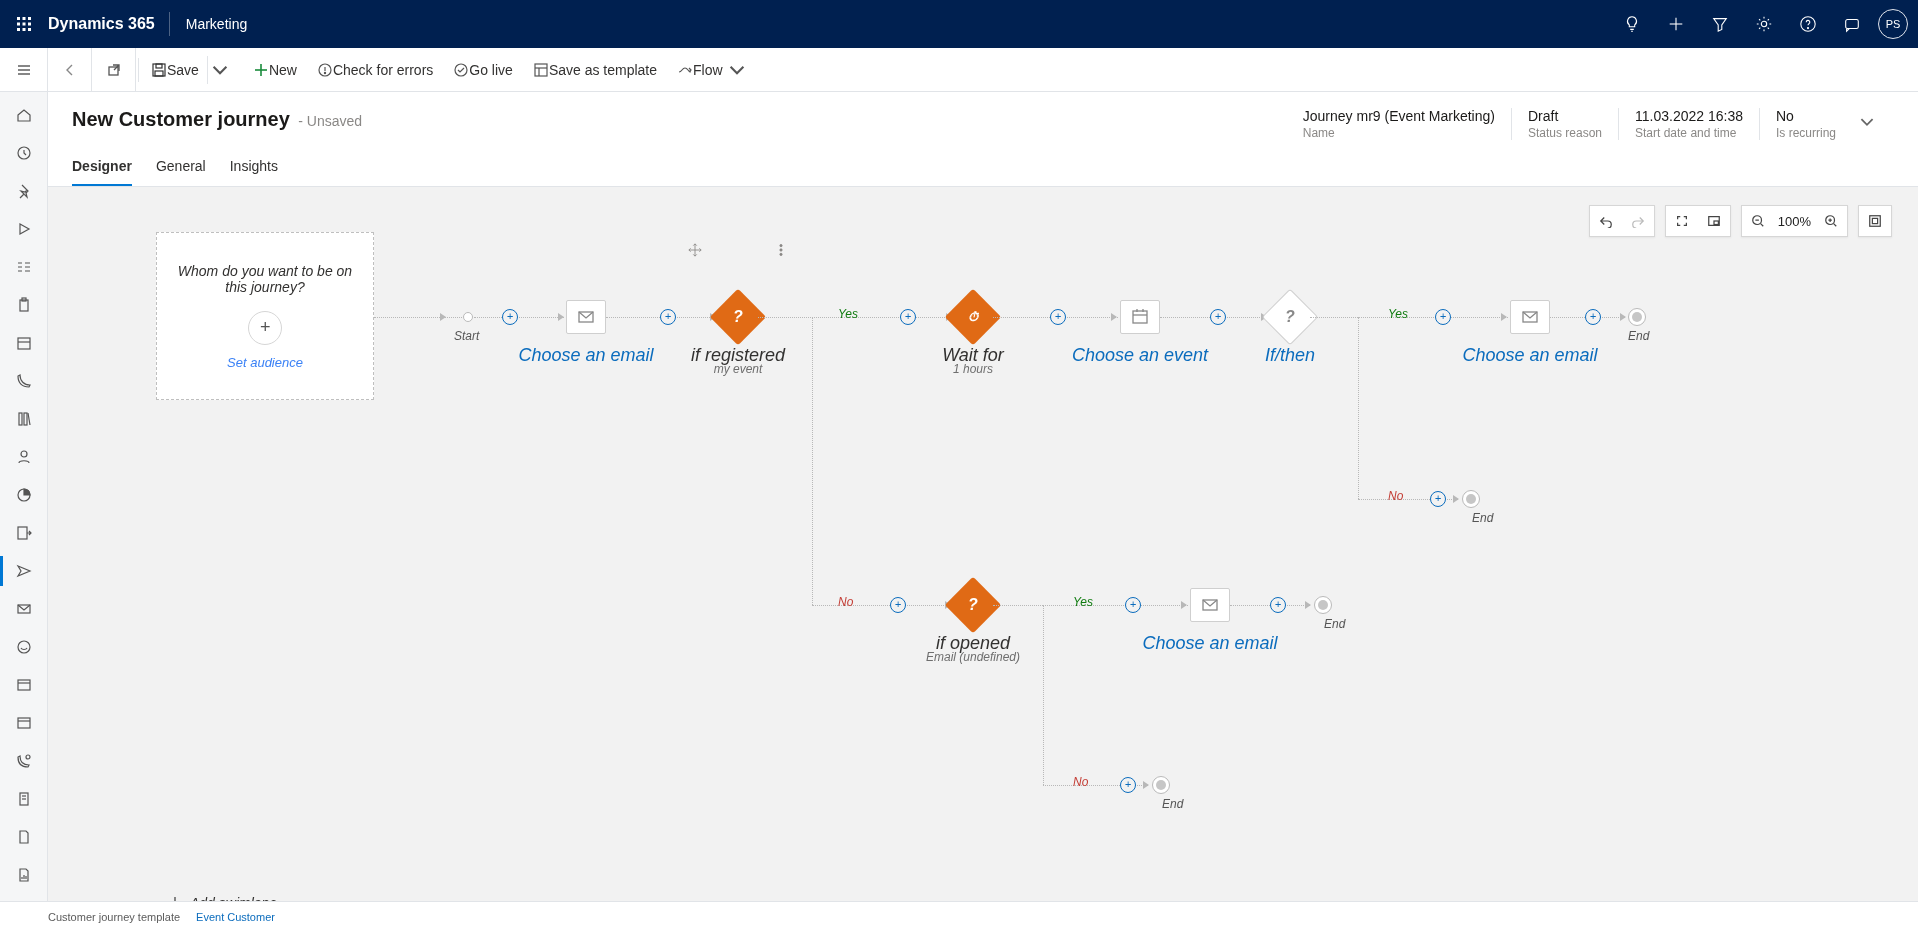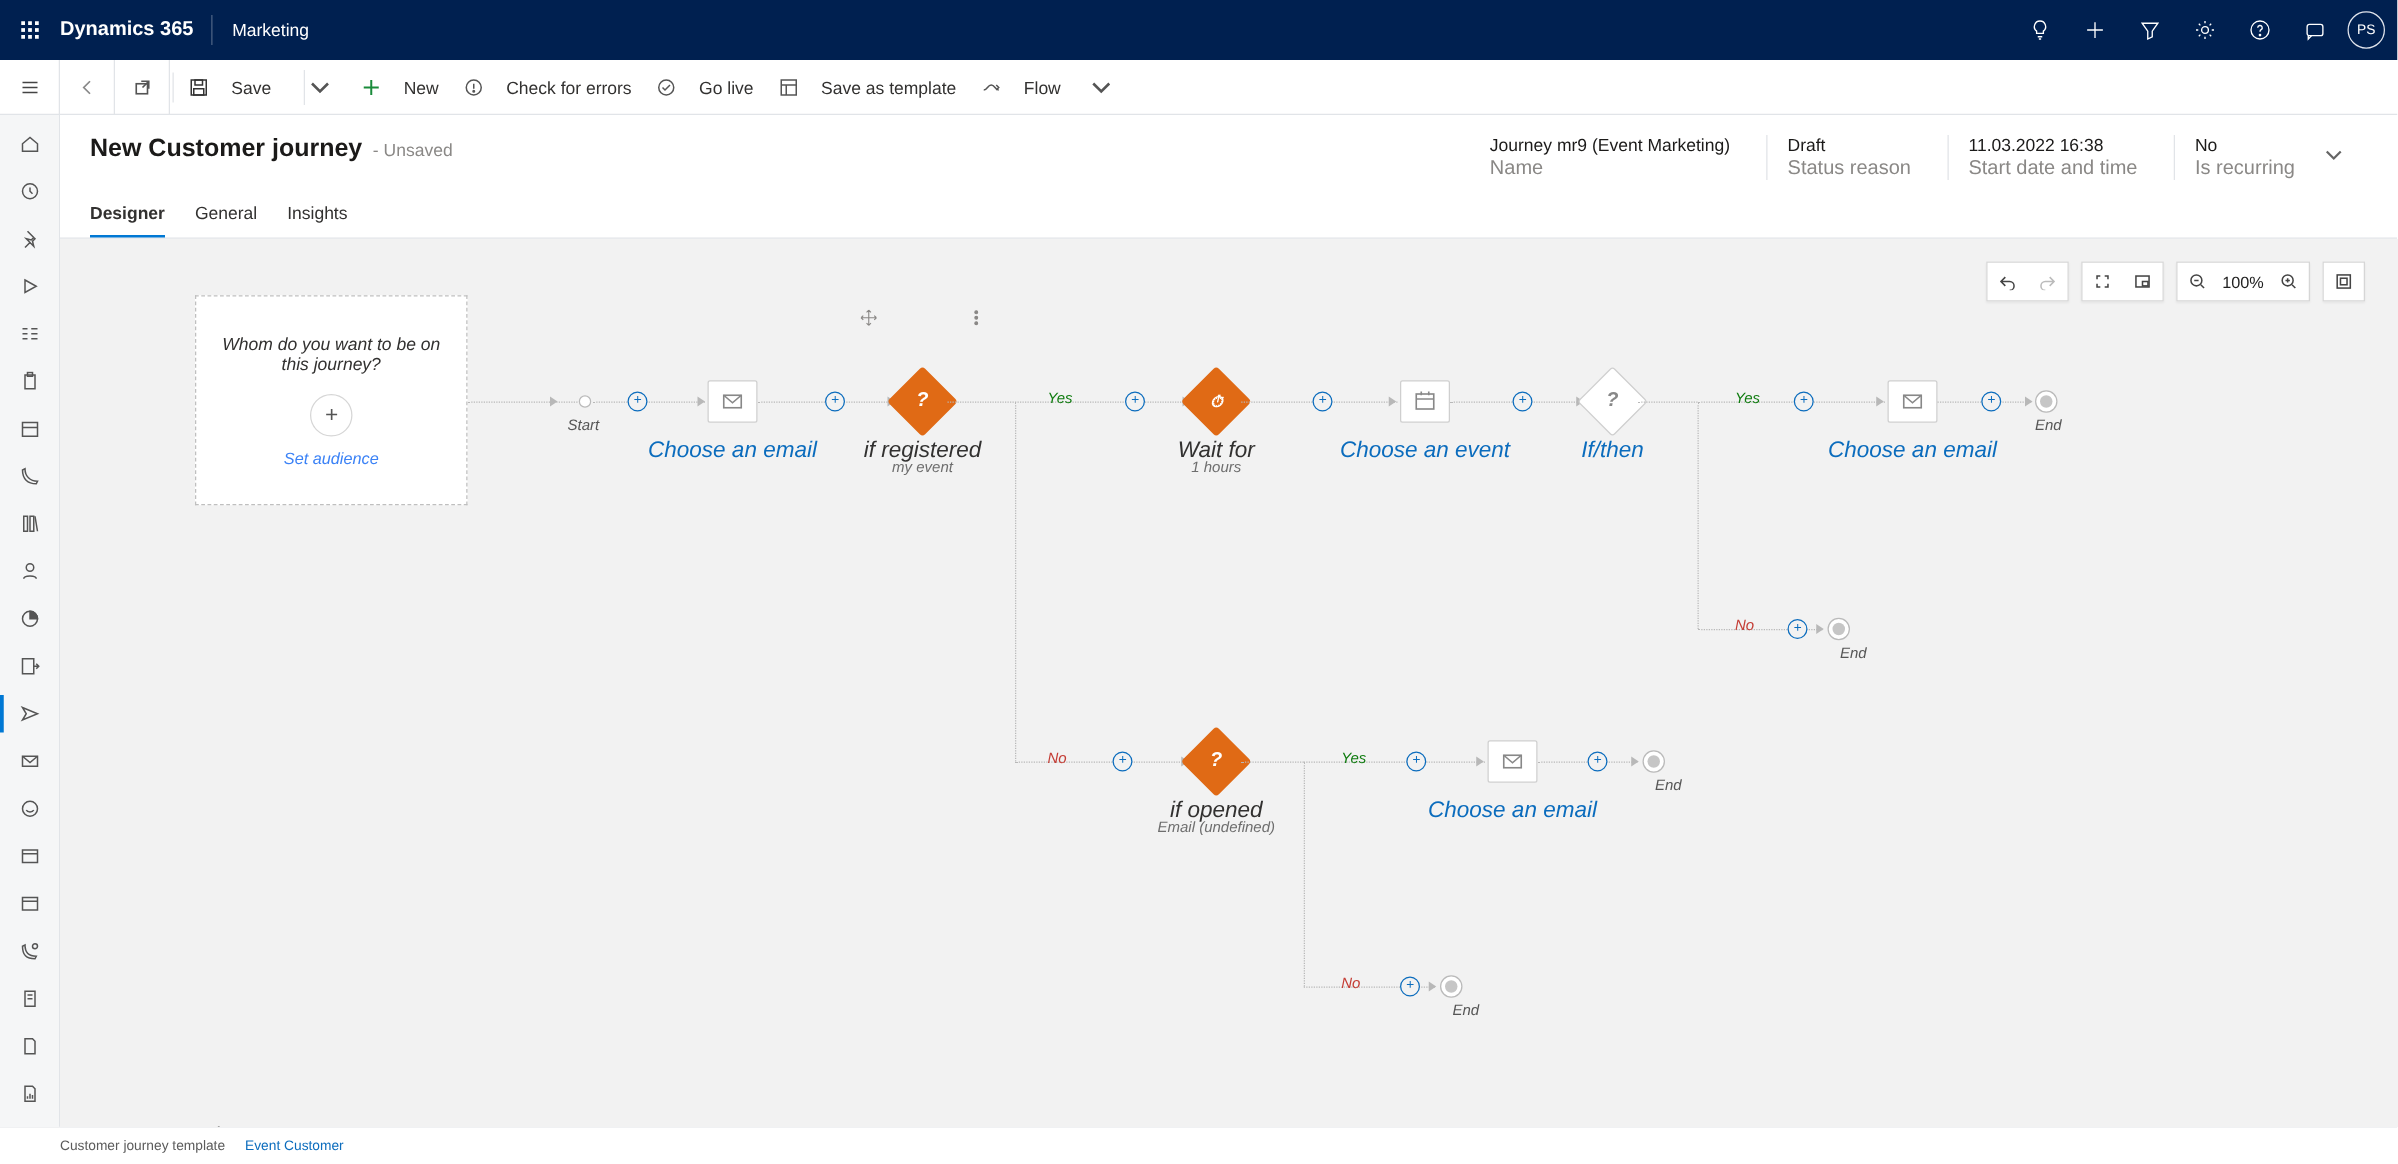--- a/index.html
+++ b/index.html
@@ -29,44 +29,44 @@
   .search-icon svg { stroke:#d0d7e4; }
   .topbar .right-icons { margin-left:auto; display:flex; align-items:center; height:100%; }
   .topbar .ic { width:44px; height:48px; display:flex; align-items:center; justify-content:center; cursor:pointer; }
   .topbar .ic svg { width:18px; height:18px; stroke:#fff; fill:none; stroke-width:1.2; }
   .avatar { width:30px; height:30px; border:1px solid #e0e4ec; border-radius:50%; display:flex; align-items:center; justify-content:center; font-size:11px; color:#fff; margin:0 10px 0 4px; }
 
   
   .cmdbar { height:44px; border-bottom:1px solid #e1e4e8; display:flex; align-items:center; font-size:14px; color:#323130; }
   .leftnav-toggle { width:48px; height:44px; display:flex; align-items:center; justify-content:center; border-right:1px solid #e1e4e8; cursor:pointer; }
   .cmdbar .nav-btn { width:44px; height:44px; display:flex; align-items:center; justify-content:center; border-right:1px solid #e1e4e8; cursor:pointer; }
-  .cmdbar .cmd { display:flex; align-items:center; gap:18px; padding:0 10px; height:40px; cursor:pointer; }
+  .cmdbar .cmd { display:flex; align-items:center; gap:0; padding:0 10px; height:40px; cursor:pointer; }
   .cmdbar .cmd svg { width:16px; height:16px; }
   .cmdbar .sep { width:1px; height:24px; background:#e1e4e8; margin:0 2px; }
   .save-split { display:flex; align-items:center; }
   .save-split .chev-btn { width:26px; height:28px; display:flex; align-items:center; justify-content:center; border-left:1px solid #e1e4e8; margin-left:8px; cursor:pointer; }
   .chev-down { width:10px; height:10px; }
 
   
   .shell { display:flex; height:calc(100% - 48px - 44px - 30px); }
   .leftrail { width:48px; background:#f5f6f7; border-right:1px solid #e1e4e8; overflow-y:auto; padding-top:4px; }
   .leftrail .li { height:38px; display:flex; align-items:center; justify-content:center; cursor:pointer; position:relative; }
   .leftrail .li svg { width:16px; height:16px; stroke:#555; fill:none; stroke-width:1.2; }
   .leftrail .li.active::before { content:""; position:absolute; left:0; top:4px; bottom:4px; width:3px; background:#0078d4; }
 
   
   .main { flex:1; display:flex; flex-direction:column; overflow:hidden; }
   .rec-header { padding:16px 24px 0 24px; display:flex; align-items:flex-start; }
   .rec-title { font-size:20px; font-weight:600; color:#1b1a19; }
   .rec-sub { color:#8a8886; font-size:14px; font-weight:400; margin-left:4px; }
-  .rec-fields { margin-left:auto; display:flex; align-items:flex-end; gap:13px; }
+  .rec-fields { margin-left:auto; display:flex; align-items:flex-end; gap:0; }
   .rec-field { padding:0 16px; border-left:1px solid #e1e4e8; }
   .rec-field:first-child { border-left:none; }
   .rec-field .v { font-size:14px; color:#1b1a19; white-space:nowrap; }
-  .rec-field .l { font-size:16px; color:#8a8886; margin-top:2px; white-space:nowrap; }
+  .rec-field .l { font-size:12px; color:#8a8886; margin-top:2px; white-space:nowrap; }
   .rec-chev { padding:0 20px 0 8px; color:#666; cursor:pointer; align-self:center; }
 
   .tabs { display:flex; gap:24px; padding:18px 24px 0 24px; border-bottom:1px solid #e1e4e8; font-size:14px; }
   .tab { padding-bottom:10px; cursor:pointer; color:#323130; }
   .tab.active { font-weight:600; border-bottom:2px solid #0078d4; }
 
   
   .canvas-wrap { flex:1; position:relative; background:#f2f2f2; overflow:auto; }
   .canvas-toolbar { position:absolute; top:18px; right:26px; display:flex; gap:10px; z-index:5; }
   .ct-group { background:#fff; border:1px solid #d6d6d6; display:flex; align-items:center; height:32px; box-shadow:0 1px 2px rgba(0,0,0,.06); }

